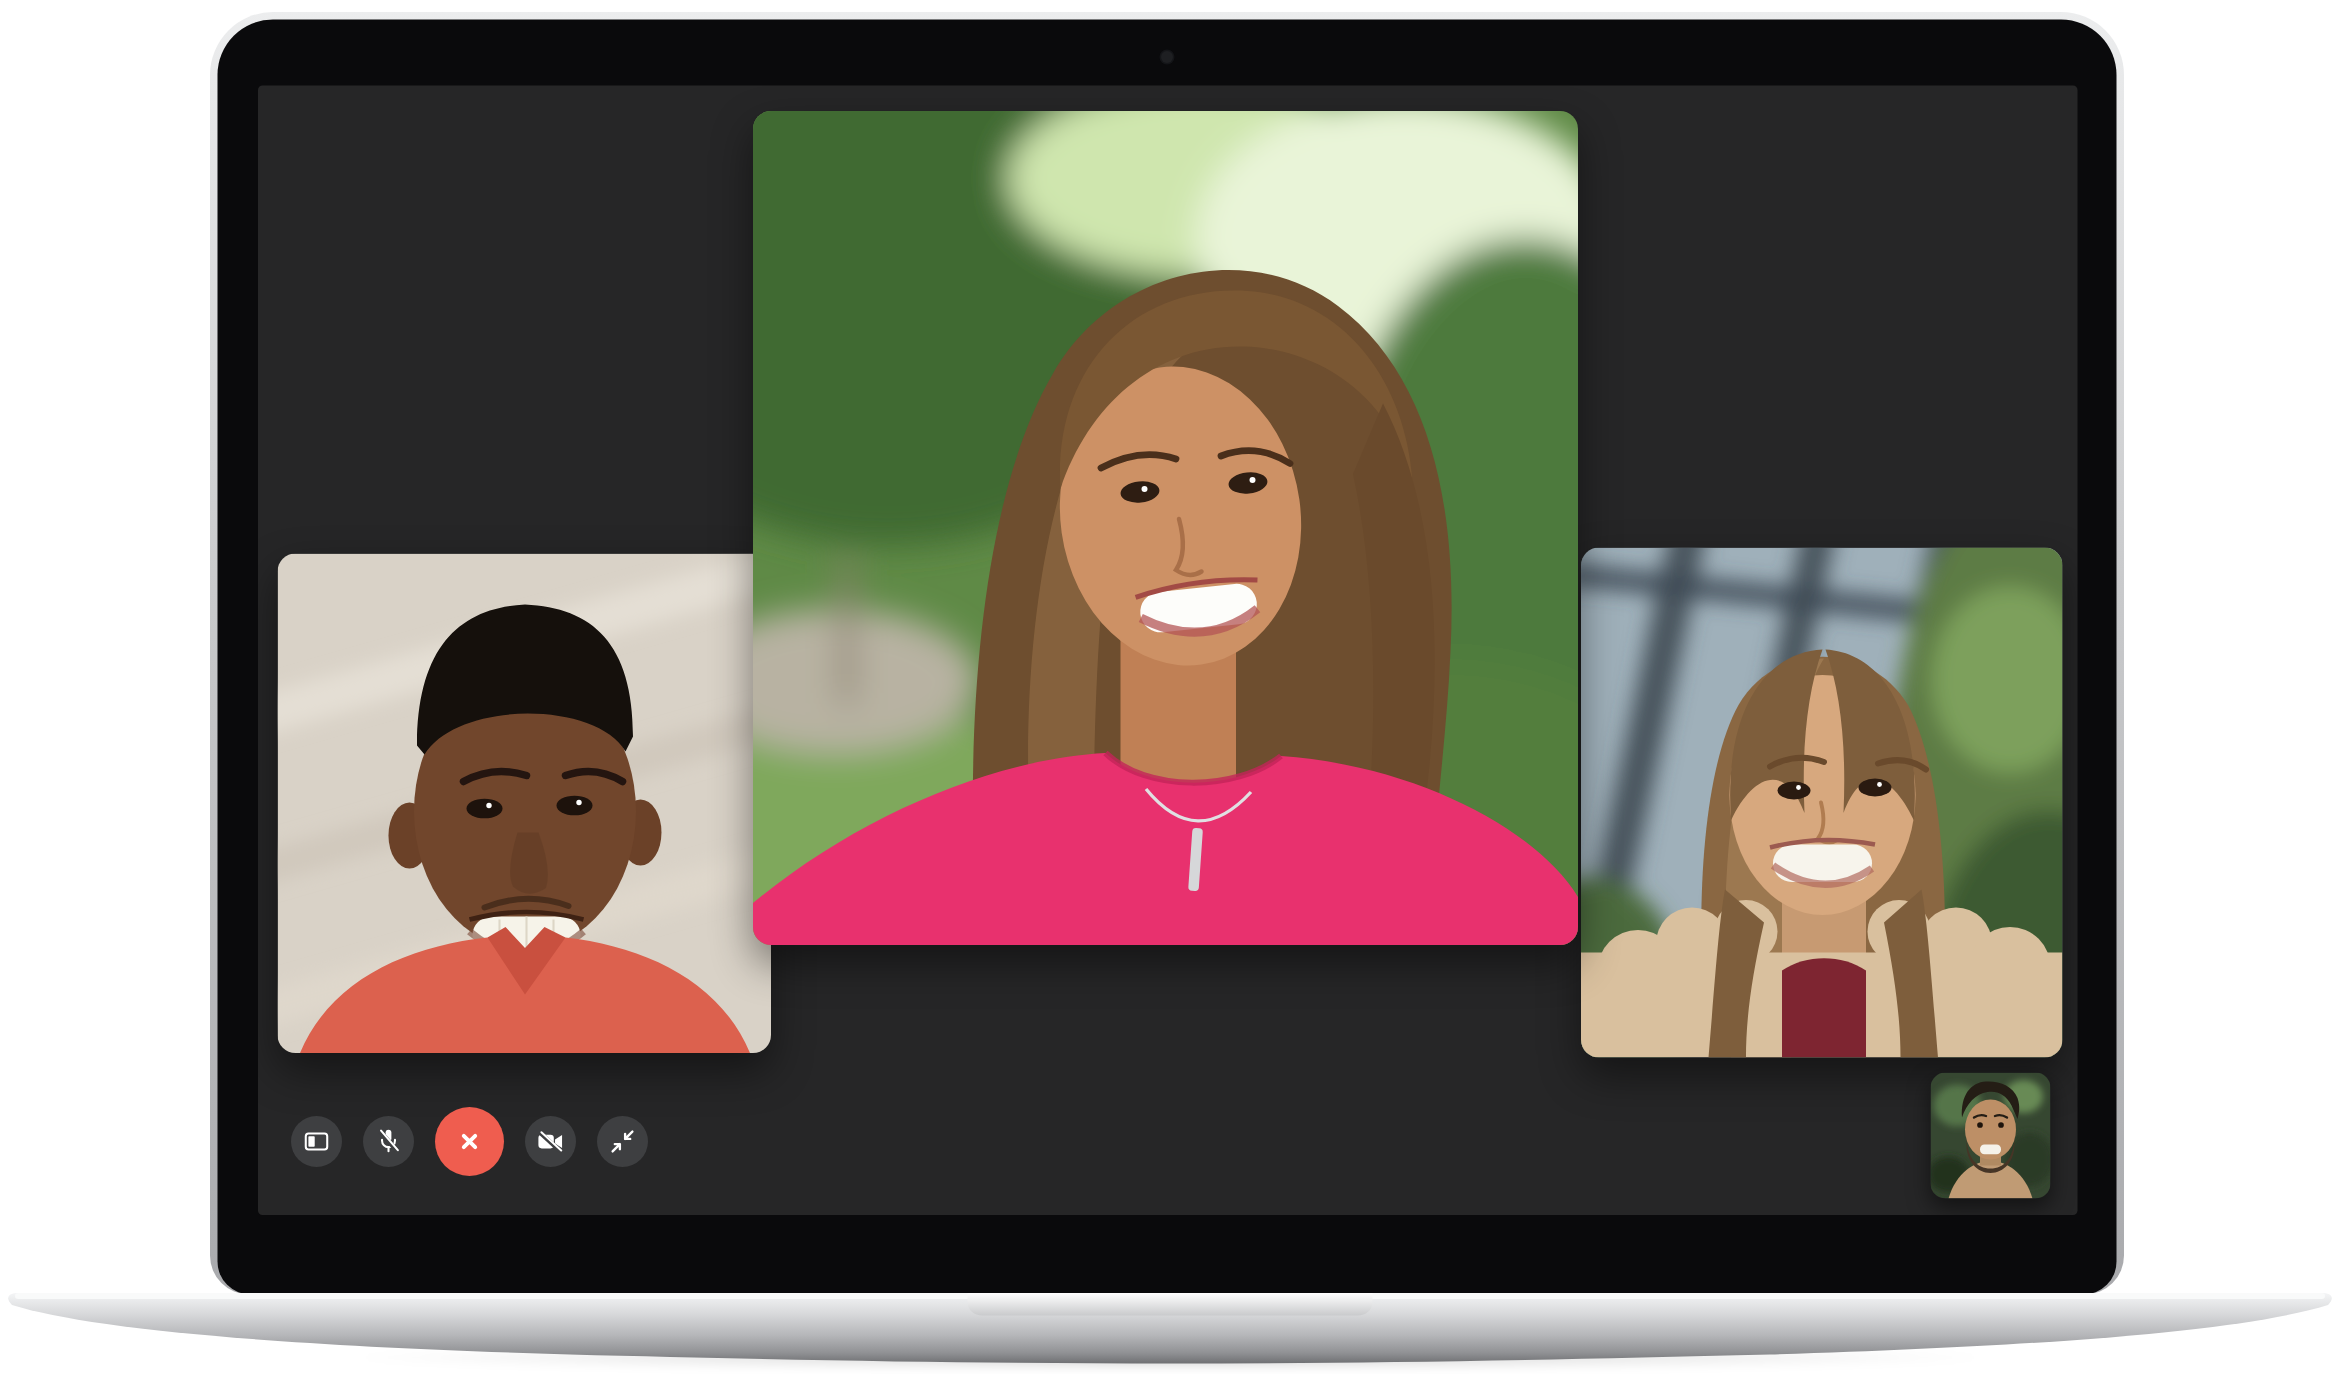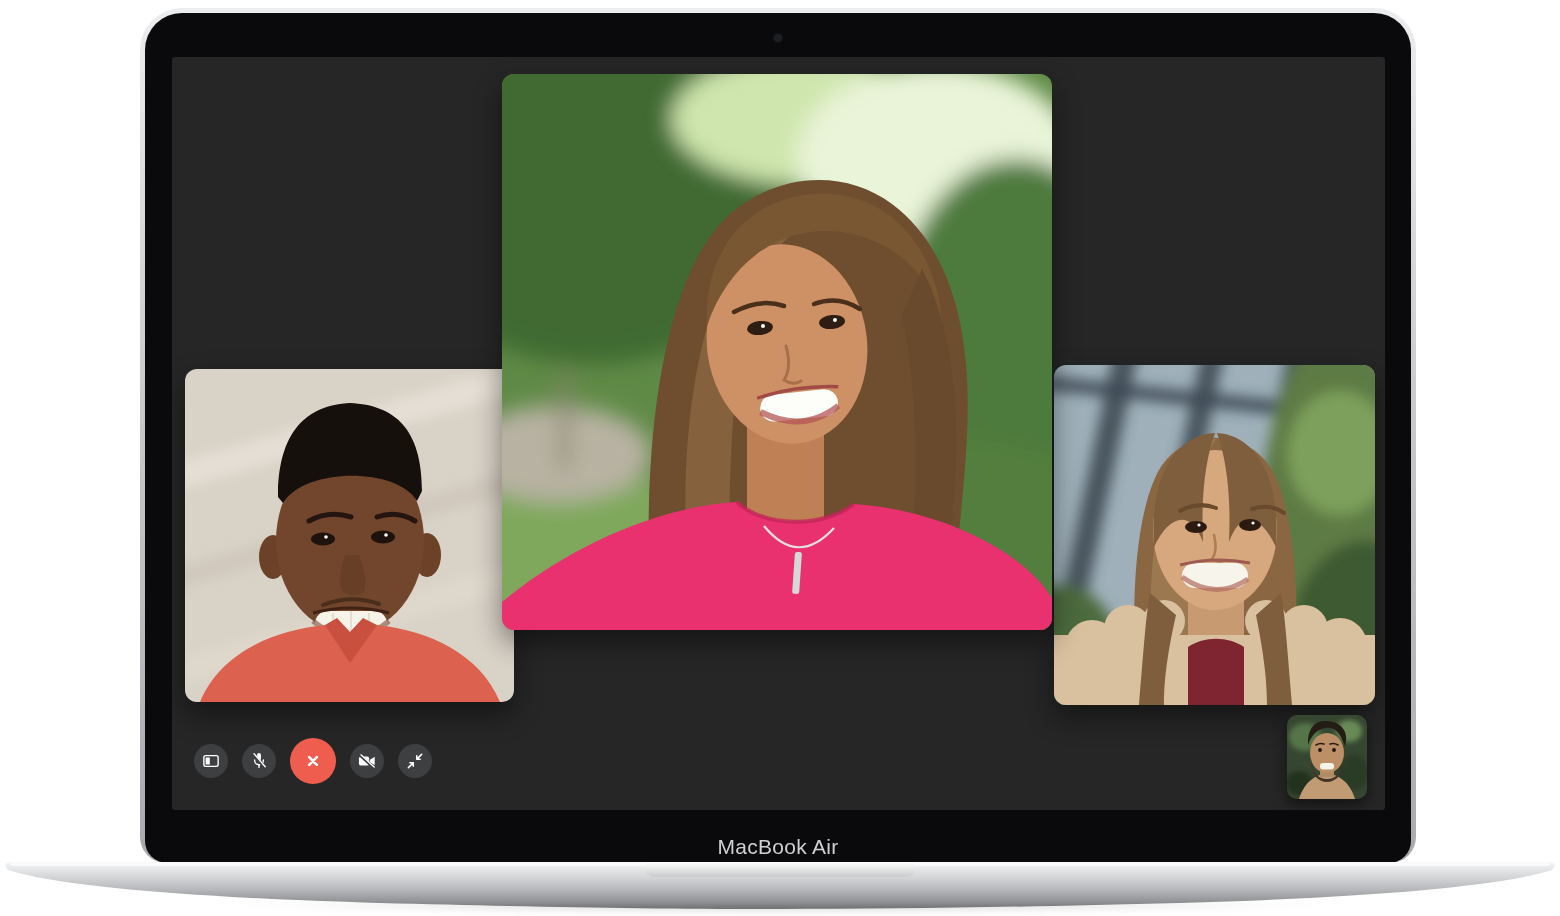--- a/index.html
+++ b/index.html
@@ -237,21 +237,20 @@
           <button class="ctl" title="Exit full screen">
             <svg viewBox="0 0 24 24">
               <path d="M19.2 4.8 L13.9 10.1 M13.9 6.4 V10.1 H17.6" stroke="#fff" stroke-width="1.7" fill="none" stroke-linecap="round" stroke-linejoin="round"></path>
               <path d="M4.8 19.2 L10.1 13.9 M10.1 17.6 V13.9 H6.4" stroke="#fff" stroke-width="1.7" fill="none" stroke-linecap="round" stroke-linejoin="round"></path>
             </svg>
           </button>
         </div>
 
       </div>
 
-      <div class="device-label">MacBook Air</div>
     </div>
   </div>
 
   <svg class="base-svg" viewBox="0 0 1560 60">
     <defs>
       <linearGradient id="baseGrad" x1="0" y1="0" x2="0" y2="1">
         <stop offset="0" stop-color="#f4f5f6"></stop>
         <stop offset="0.3" stop-color="#d7d8da"></stop>
         <stop offset="0.6" stop-color="#b5b6b9"></stop>
         <stop offset="0.85" stop-color="#909194"></stop>

